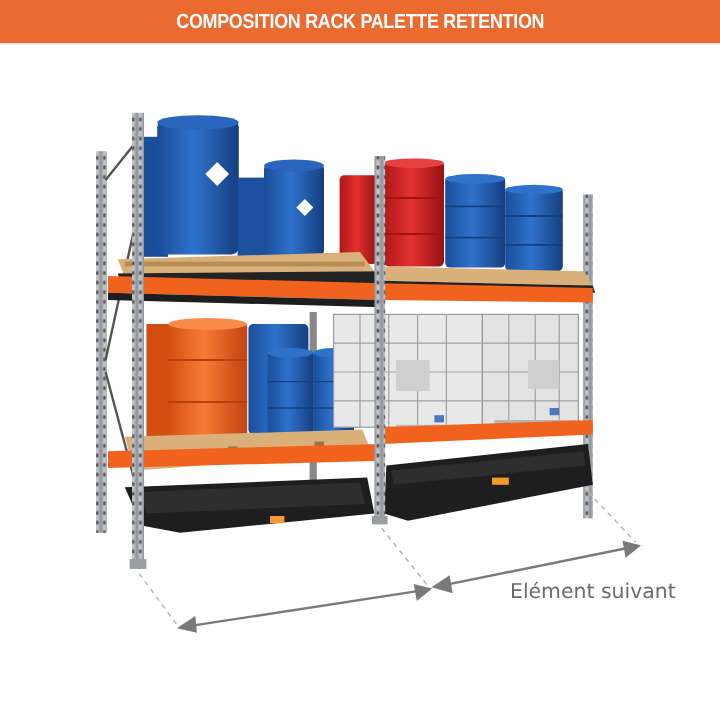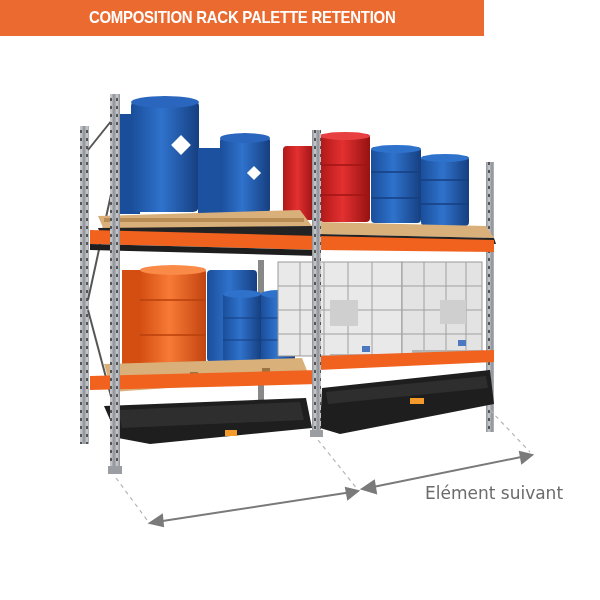--- a/index.html
+++ b/index.html
@@ -1,17 +1,17 @@
 <!DOCTYPE html>
 <html><head>
 <meta charset="utf-8">
 <style>
   html, body { margin:0; padding:0; background:#ffffff; }
   body { width:600px; height:600px; position:relative; overflow:hidden; font-family:"Liberation Sans", sans-serif; }
-  .banner { position:absolute; left:0; top:0; width:484px; height:36px; background:#ea6a30; display:flex; align-items:center; justify-content:center; }
+  .banner { position:absolute; left:0; top:0; width:600px; height:36px; background:#ea6a30; display:flex; align-items:center; justify-content:center; }
   .banner-title { color:#ffffff; font-family:"Liberation Sans", sans-serif; font-weight:bold; font-size:17px; letter-spacing:-0.3px; transform:scaleX(0.88); }
   .scene { position:absolute; left:0; top:36px; width:600px; height:564px; }
   .label { position:absolute; color:#6b6b6b; font-family:"DejaVu Sans", sans-serif; font-size:17px; }
 </style>
 </head>
 <body>
 
 <div class="banner">
   <span class="banner-title">COMPOSITION RACK PALETTE RETENTION</span>
 </div>

